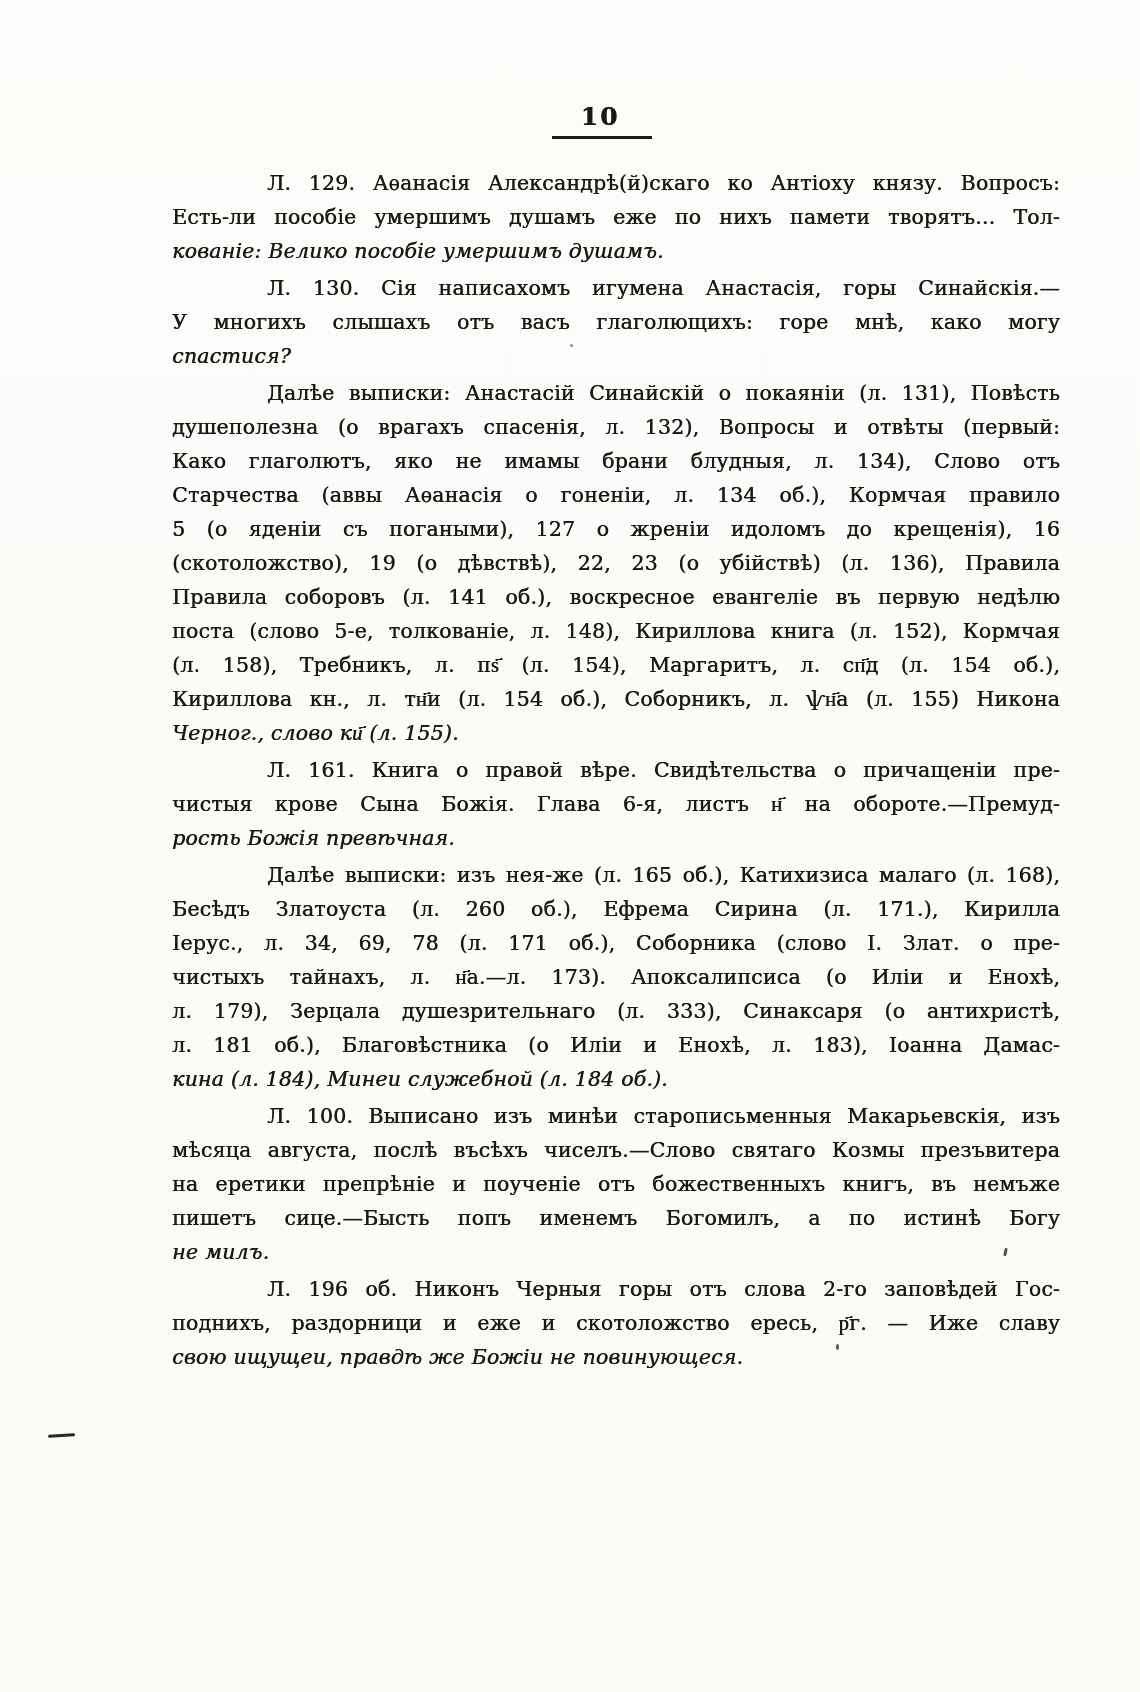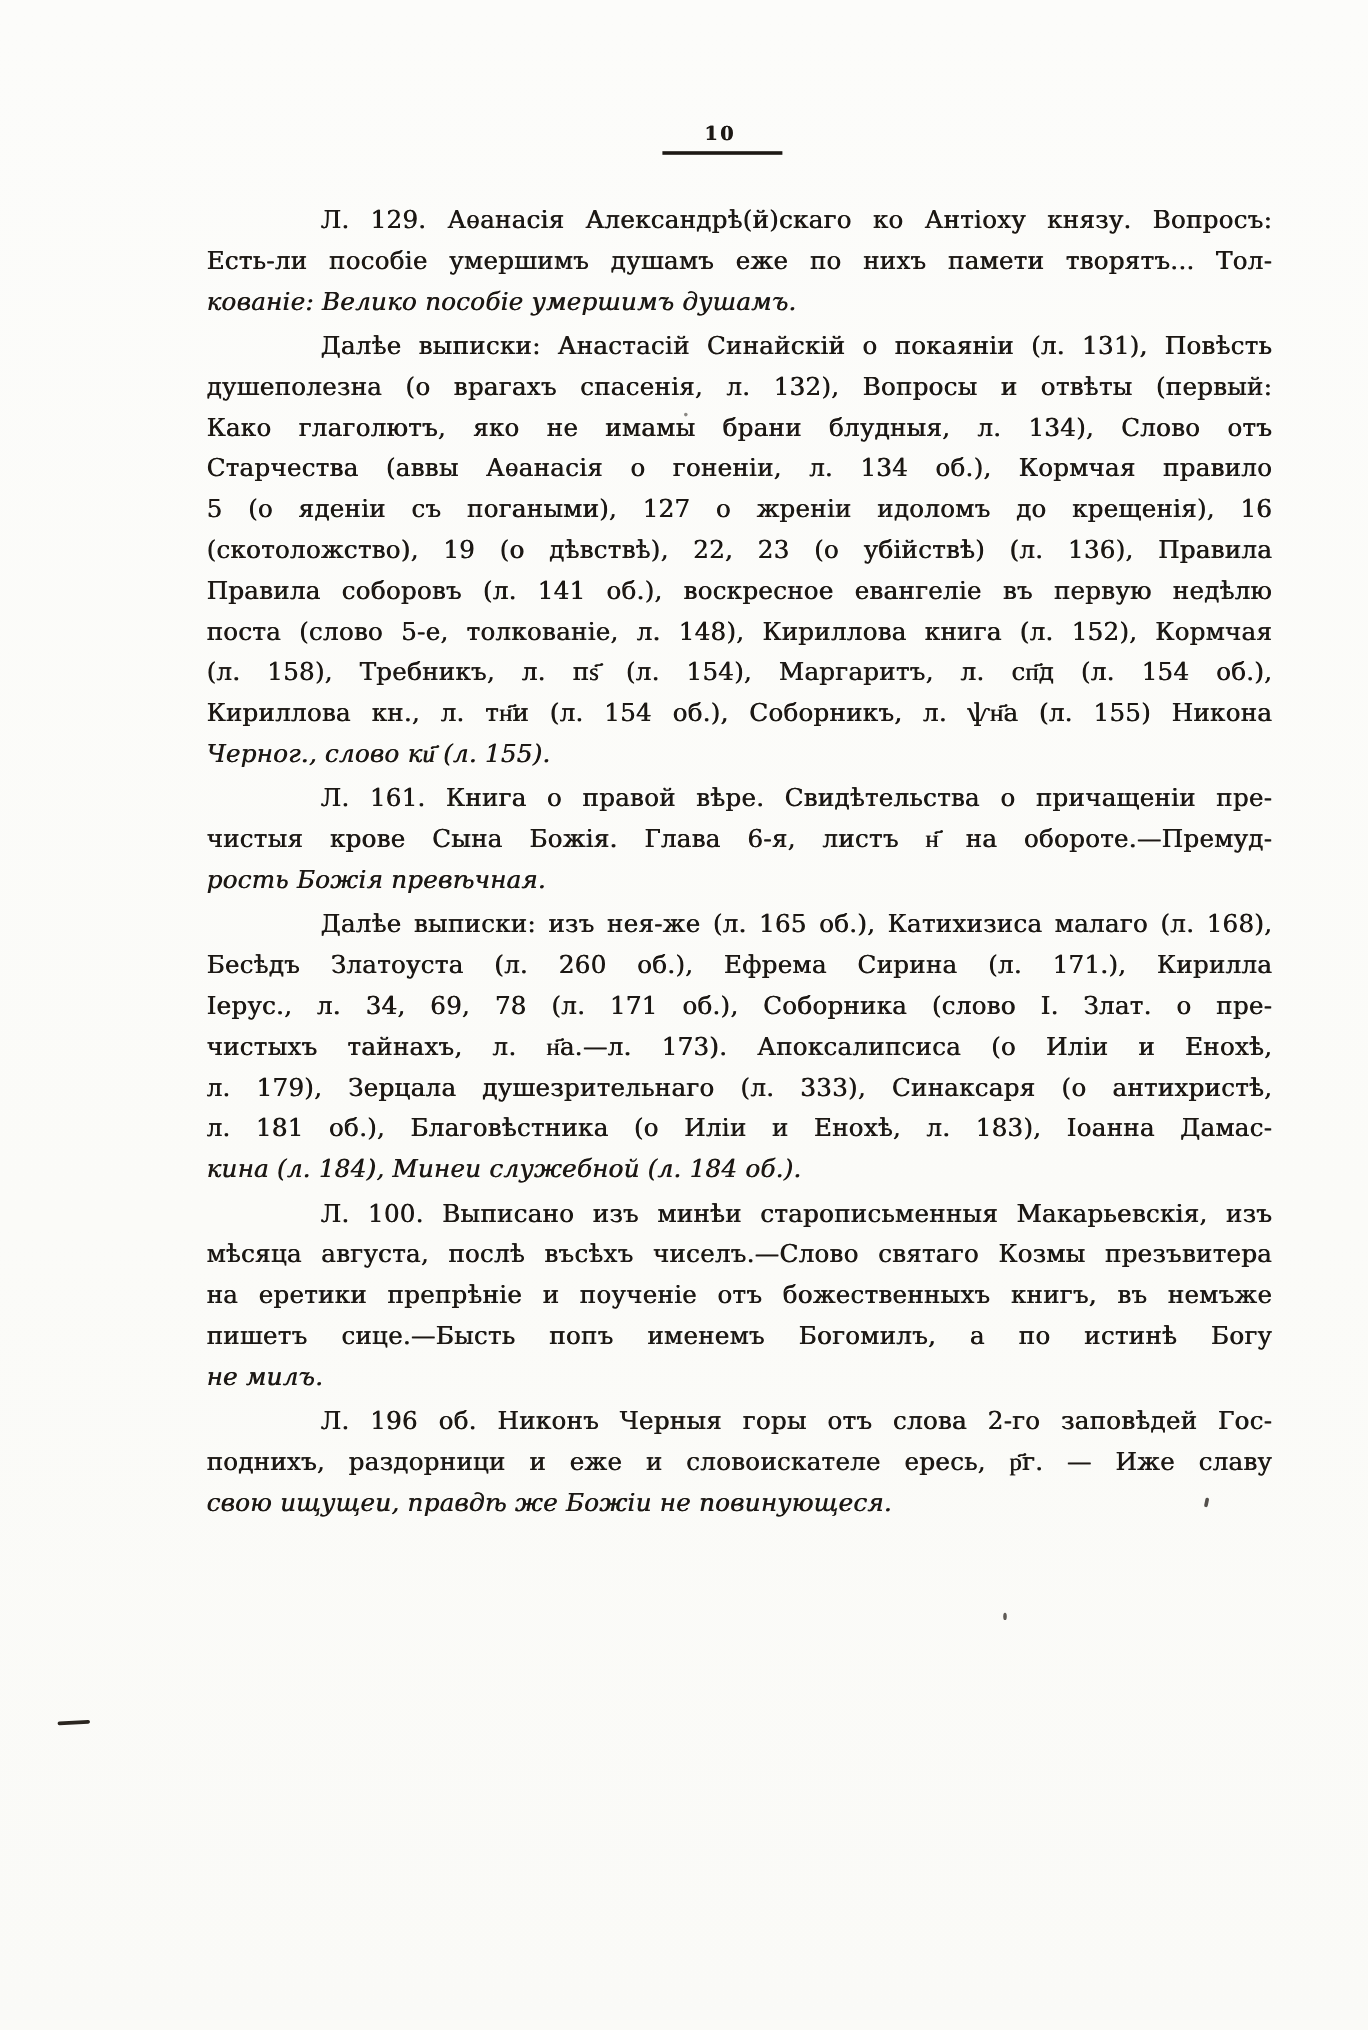--- a/index.html
+++ b/index.html
@@ -11,21 +11,21 @@
     background-image:linear-gradient(180deg,#fcfcfa 0%,#fbfbf8 60%,#fafaf7 100%);
     color:#1c1814;
     font-family:"DejaVu Serif","Liberation Serif",serif;
     overflow:hidden;
   }
   .pagenum-wrap{
     position:absolute;left:552px;top:102px;width:96px;
     text-align:center;
   }
   .pagenum{
-    font-size:16px;font-weight:bold;letter-spacing:2px;
+    font-size:25px;font-weight:bold;letter-spacing:2px;
     text-shadow:0.4px 0 0 currentColor;
   }
   .pagenum-rule{
     margin:5px auto 0 auto;width:100px;height:3px;background:#1d1915;
   }
   .bodytext{
     position:absolute;left:172px;top:166px;width:888px;
   }
   .para{margin:0 0 3px 0;}
   .line{
@@ -59,20 +59,25 @@
     <div class="pagenum-rule"></div>
   </div>
 
   <div class="bodytext" id="text-body">
       <div class="para">
         <div class="line first">Л. 129. Аѳанасія Александрѣ(й)скаго ко Антіоху князу. Вопросъ:</div>
         <div class="line">Есть-ли пособіе умершимъ душамъ еже по нихъ памети творятъ... Тол-</div>
         <div class="line last">кованіе: Велико пособіе умершимъ душамъ.</div>
       </div>
       <div class="para">
+        <div class="line first">Л. 130. Сія написахомъ игумена Анастасія, горы Синайскія.—</div>
+        <div class="line">У многихъ слышахъ отъ васъ глаголющихъ: горе мнѣ, како могу</div>
+        <div class="line last">спастися?</div>
+      </div>
+      <div class="para">
         <div class="line first">Далѣе выписки: Анастасій Синайскій о покаяніи (л. 131), Повѣсть</div>
         <div class="line">душеполезна (о врагахъ спасенія, л. 132), Вопросы и отвѣты (первый:</div>
         <div class="line">Како глаголютъ, яко не имамы брани блудныя, л. 134), Слово отъ</div>
         <div class="line">Старчества (аввы Аѳанасія о гоненіи, л. 134 об.), Кормчая правило</div>
         <div class="line">5 (о яденіи съ погаными), 127 о жреніи идоломъ до крещенія), 16</div>
         <div class="line">(скотоложство), 19 (о дѣвствѣ), 22, 23 (о убійствѣ) (л. 136), Правила</div>
         <div class="line">Правила соборовъ (л. 141 об.), воскресное евангеліе въ первую недѣлю</div>
         <div class="line">поста (слово 5-е, толкованіе, л. 148), Кириллова книга (л. 152), Кормчая</div>
         <div class="line">(л. 158), Требникъ, л. пѕ҃ (л. 154), Маргаритъ, л. сп҃д (л. 154 об.),</div>
         <div class="line">Кириллова кн., л. тн҃и (л. 154 об.), Соборникъ, л. ѱн҃а (л. 155) Никона</div>
@@ -94,21 +99,21 @@
       </div>
       <div class="para">
         <div class="line first">Л. 100. Выписано изъ минѣи старописьменныя Макарьевскія, изъ</div>
         <div class="line">мѣсяца августа, послѣ въсѣхъ чиселъ.—Слово святаго Козмы презъвитера</div>
         <div class="line">на еретики препрѣніе и поученіе отъ божественныхъ книгъ, въ немъже</div>
         <div class="line">пишетъ сице.—Бысть попъ именемъ Богомилъ, а по истинѣ Богу</div>
         <div class="line last">не милъ.</div>
       </div>
       <div class="para">
         <div class="line first">Л. 196 об. Никонъ Черныя горы отъ слова 2-го заповѣдей Гос-</div>
-        <div class="line">поднихъ, раздорници и еже и словоискателе ересь, р҃г. — Иже славу</div>
+        <div class="line">поднихъ, раздорници и еже и скотоложство ересь, р҃г. — Иже славу</div>
         <div class="line last">свою ищущеи, правдѣ же Божіи не повинующеся.</div>
       </div>
     </div>
 
   <div class="artifact dash"></div>
   <div class="artifact speck1"></div>
   <div class="artifact speck2"></div>
   <div class="artifact speck3"></div>
 </div>
 

